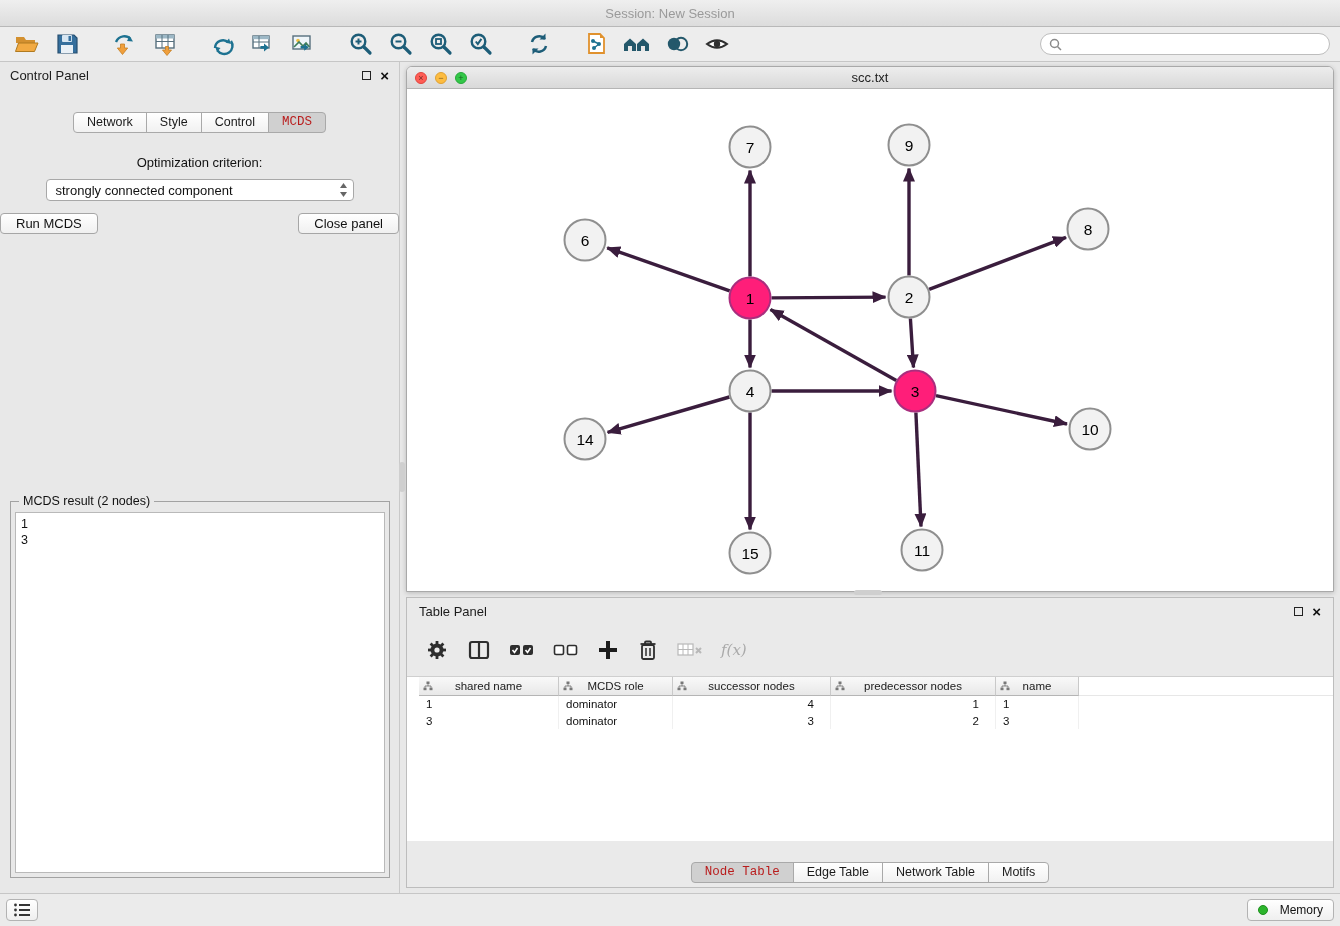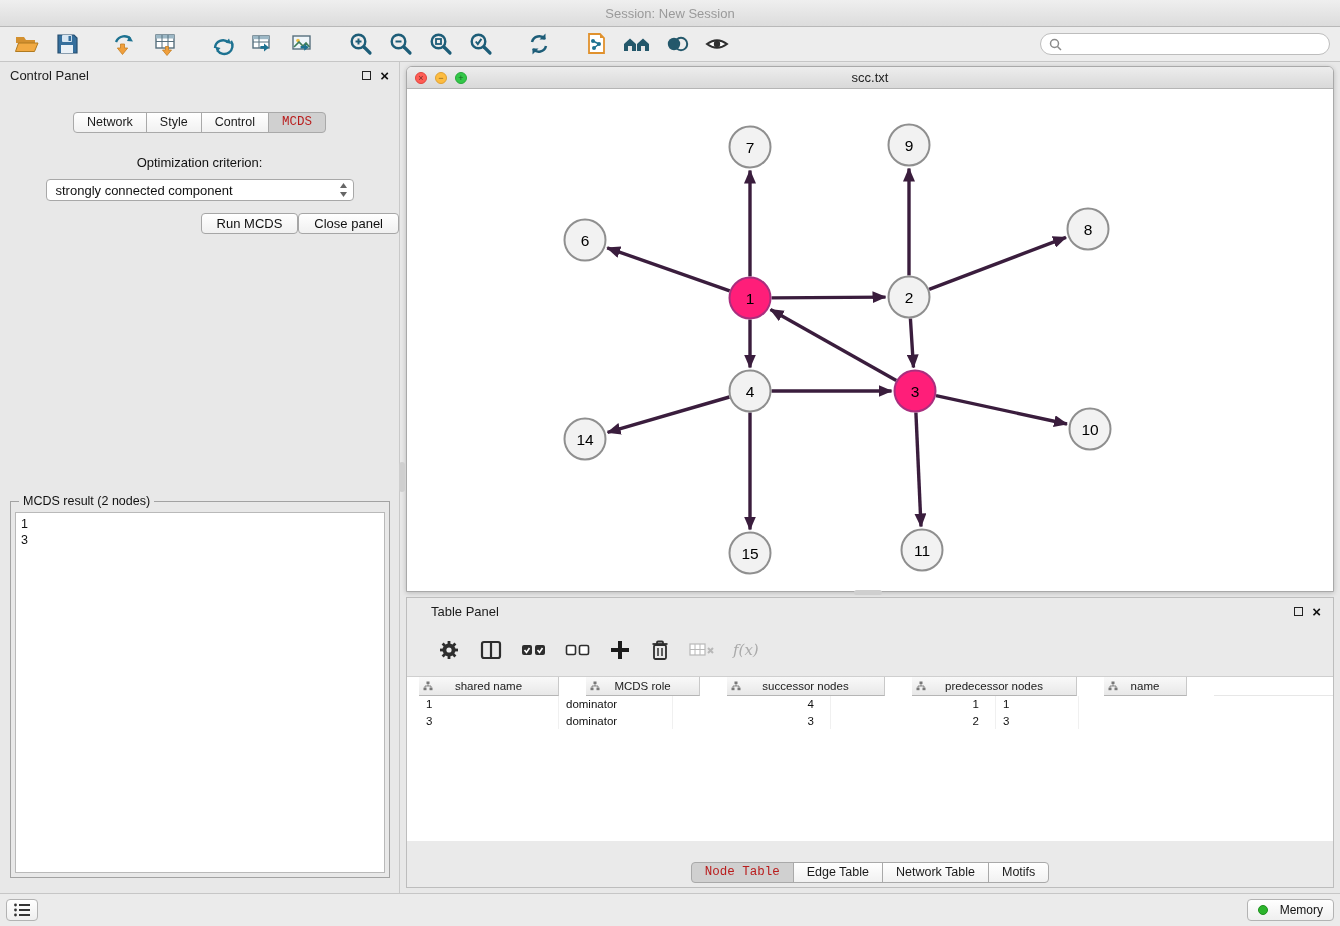--- a/index.html
+++ b/index.html
@@ -29,21 +29,21 @@
   .cp-tabs-row { display:flex; justify-content:center; padding-bottom:0; margin-top:24px; }
   .seg { border:1px solid #a9a9a9; background:linear-gradient(#ffffff,#f1f1f1); padding:0 13px; height:21px;
     line-height:19px; font-size:12.5px; margin-left:-1px; color:#1a1a1a; cursor:default; }
   .seg:first-child { margin-left:0; border-radius:4px 0 0 4px; }
   .seg:last-child { border-radius:0 4px 4px 0; }
   .seg.active { background:#d0d0d0; color:#b91c1c;font-family:Liberation Mono, monospace; }
   .opt-label { text-align:center; font-size:13px; margin-top:22px; color:#111; }
   .dropdown { margin:9px auto 0; width:308px; height:22px; background:#fff; border:1px solid #a8a8a8; border-radius:4px;
     display:flex; align-items:center; padding-left:9px; font-size:13px; color:#111;justify-content:space-between; }
   .dropdown .dd-stepper { margin-left:auto; margin-right:5px; display:flex; }
-  .btn-row { display:flex; justify-content:flex-end; margin-top:12px; }
+  .btn-row { display:flex; justify-content:space-between; gap:14px; margin-top:12px; }
   .mac-btn { height:21px; padding:0 15px; background:linear-gradient(#ffffff,#f0f0f0); border:1px solid #a6a6a6;
     border-radius:4px; font-size:13px; font-family:inherit; color:#111; }
   .result-box { position:absolute; left:10px; right:9px; top:432px; height:384px; border:1px solid #a2a2a2; background:#e8e8e8; padding:4px; }
   .result-box legend { font-size:12.5px; padding:0 4px; margin-left:4px; color:#111; }
   .result-text { width:100%; height:100%; background:#fff; border:1px solid #b9b9b9; font-size:12.5px;
     padding:3px 5px; white-space:pre; line-height:16px; color:#111; overflow:hidden; }
 
   
   .network-window { position:absolute; left:406px; top:66px; width:928px; height:526px; background:#fff;
     border:1px solid #a9a9a9; border-radius:6px 6px 0 0; box-shadow:0 1px 5px rgba(0,0,0,.2); }
@@ -52,27 +52,27 @@
   .nw-title { position:absolute; left:0; width:100%; text-align:center; font-size:13px; color:#222; }
   .tl { width:12px; height:12px; border-radius:50%; margin-right:8px; font-size:9px; line-height:11px; text-align:center;
     color:rgba(0,0,0,.55); z-index:2; }
   .tl.red { background:#ff5d55; border:1px solid #e0443e; }
   .tl.yellow { background:#fdbc40; border:1px solid #dfa133; }
   .tl.green { background:#33c748; border:1px solid #27a83a; }
   #network-canvas { position:absolute; top:23px; left:0; width:926px; height:501px; background:#fff; }
   #network-canvas text { font-family:"Liberation Sans", sans-serif; }
 
   
-  .table-panel { position:absolute; left:406px; top:597px; width:928px; height:291px; background:#eaeaea; border:1px solid #bdbdbd;padding-left:12px; }
+  .table-panel { position:absolute; left:406px; top:597px; width:928px; height:291px; background:#eaeaea; border:1px solid #bdbdbd; }
   .tp-header { height:26px; display:flex; align-items:center; padding:0 12px; font-size:13px; color:#1c1c1c; }
   .tp-toolbar { height:52px; display:flex; align-items:center; padding-left:18px; gap:18px; }
   .ttbtn { display:flex; align-items:center; justify-content:center; }
   .fx { font-family:"DejaVu Serif", serif; font-style:italic; font-size:15px; color:#a9a9a9; }
   .tp-table { position:absolute; left:0; right:0; top:78px; bottom:46px; background:#fff; border-top:1px solid #cfcfcf; overflow:hidden; }
-  .tp-thead { display:flex; height:19px; padding-left:12px;gap:27px; }
+  .tp-thead { display:flex; height:19px; padding-left:12px; }
   .th { position:relative; height:19px; background:linear-gradient(#f9f9f9,#e8e8e8); border-right:1px solid #c9c9c9;
     border-bottom:1px solid #b5b5b5; display:flex; align-items:center; justify-content:center; font-size:11.5px; color:#1a1a1a; }
   .th .sort-icon { position:absolute; left:4px; top:4px; }
   .th-fill { flex:1; border-bottom:1px solid #e7e7e7; }
   .tp-tbody { padding-left:12px; }
   .tr { display:flex; height:16.5px; align-items:center; }
   .td { height:100%; font-size:11.5px; color:#111; border-right:1px solid #f0f0f0; display:flex; align-items:center; }
   .td-left { justify-content:flex-start; padding-left:7px; }
   .td-right { justify-content:flex-end; padding-right:16px; }
   .tp-tabs { position:absolute; bottom:4px; left:0; right:0; display:flex; justify-content:center; }

